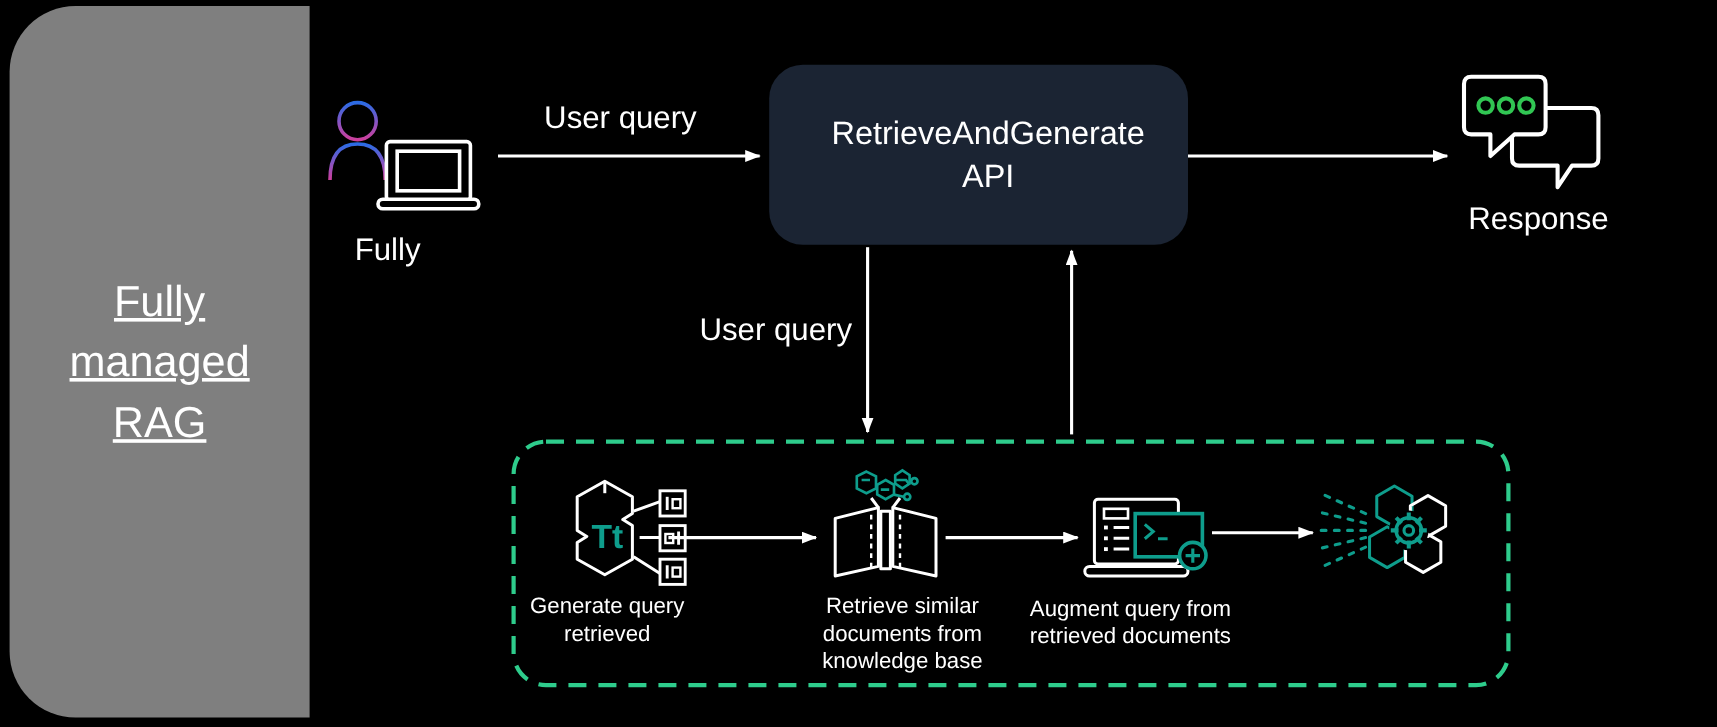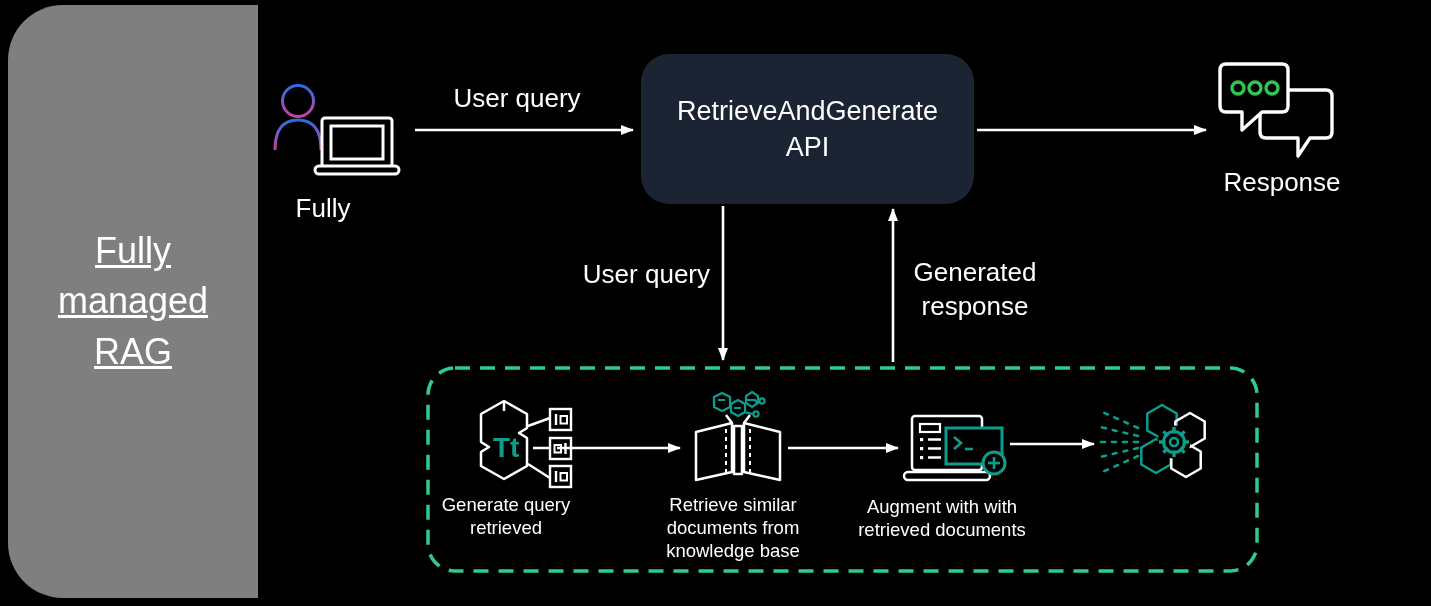--- a/index.html
+++ b/index.html
@@ -21,21 +21,21 @@
   }
   #side-panel{
     left:8px;top:5px;width:250px;height:593px;background:var(--panel-gray);
     border-radius:55px 0 0 55px;display:flex;align-items:center;justify-content:center;
   }
   #side-panel .title{
     font-size:36px;line-height:1.4;text-align:center;white-space:pre-line;color:#fff;text-decoration:underline;
   }
   #api-box{
     left:641px;top:54px;width:333px;height:150px;background:var(--api-box-bg);
-    border-radius:28px;display:flex;align-items:center;justify-content:center;
+    border-radius:28px;display:flex;align-items:center;justify-content:center;padding-left:16px;
   }
   #api-box .title{font-size:27px;line-height:1.35;text-align:center;white-space:pre-line;}
   .edge-label{font-size:26px;}
   .step-label{font-size:18.5px;line-height:1.24;}
   svg{display:block;overflow:visible;}
 </style>
 </head>
 <body>
 
 <div id="canvas">
@@ -100,22 +100,20 @@
         <path d="M12,6 H68 Q74,6 74,12 V48 Q74,54 68,54 H48 L28,72 L28,54 H12 Q6,54 6,48 V12 Q6,6 12,6 Z" fill="#000" stroke="#fff" stroke-width="3.4" stroke-linejoin="round"></path>
         <circle cx="24" cy="30" r="6" fill="none" stroke="var(--dot-green)" stroke-width="3.4"></circle>
         <circle cx="41" cy="30" r="6" fill="none" stroke="var(--dot-green)" stroke-width="3.4"></circle>
         <circle cx="58" cy="30" r="6" fill="none" stroke="var(--dot-green)" stroke-width="3.4"></circle>
       </g>
     </svg>
   </div>
   <div class="lbl edge-label" style="left:1216px;top:166px;width:132px">Response</div>
 
   <div class="lbl edge-label" style="left:550px;top:258px;width:160px;text-align:right">User query</div>
-  <div class="lbl edge-label" style="left:902px;top:256px;width:146px;line-height:1.3">Generated
-response</div>
 
   <div class="abs" style="left:470px;top:398px">
     <svg width="112" height="96" viewBox="0 0 112 96">
       <path d="M34,3 L57,16 V30 L49,35 L57,40 V68 L34,81 L11,68 V54 L19,49 L11,44 V16 Z" fill="none" stroke="#fff" stroke-width="2.5" stroke-linejoin="round"></path>
       <path d="M34,3 V13" fill="none" stroke="#fff" stroke-width="2.5"></path>
       <text x="23" y="59" font-size="28" font-weight="bold" fill="var(--icon-teal)" font-family="Liberation Sans, sans-serif">Tt</text>
       <path d="M58,28 L80,20 M63,50 H80 M58,66 L80,80" fill="none" stroke="#fff" stroke-width="2.5"></path>
       <g fill="none" stroke="#fff" stroke-width="2.4">
         <rect x="80" y="11" width="21" height="21"></rect>
         <line x1="86" y1="16" x2="86" y2="27"></line>
@@ -206,19 +204,19 @@
           <line x1="80" y1="35.5" x2="80" y2="29"></line>
           <line x1="86" y1="38" x2="90.6" y2="33.4"></line>
         </g>
         <circle cx="80" cy="44" r="4" fill="none" stroke="var(--icon-teal)" stroke-width="2.6"></circle>
       </g>
     </svg>
   </div>
 
   <div class="lbl step-label" style="left:426px;top:494px;width:160px">Generate query
 retrieved</div>
-  <div class="lbl step-label" style="left:653px;top:494px;width:160px">Retrieve similar
+  <div class="lbl step-label" style="left:672px;top:494px;width:160px">Retrieve similar
 documents from
 knowledge base</div>
-  <div class="lbl step-label" style="left:847px;top:496px;width:190px">Augment with with
+  <div class="lbl step-label" style="left:847px;top:496px;width:190px">Augment query from
 retrieved documents</div>
 
 </div>
 
 </body></html>

